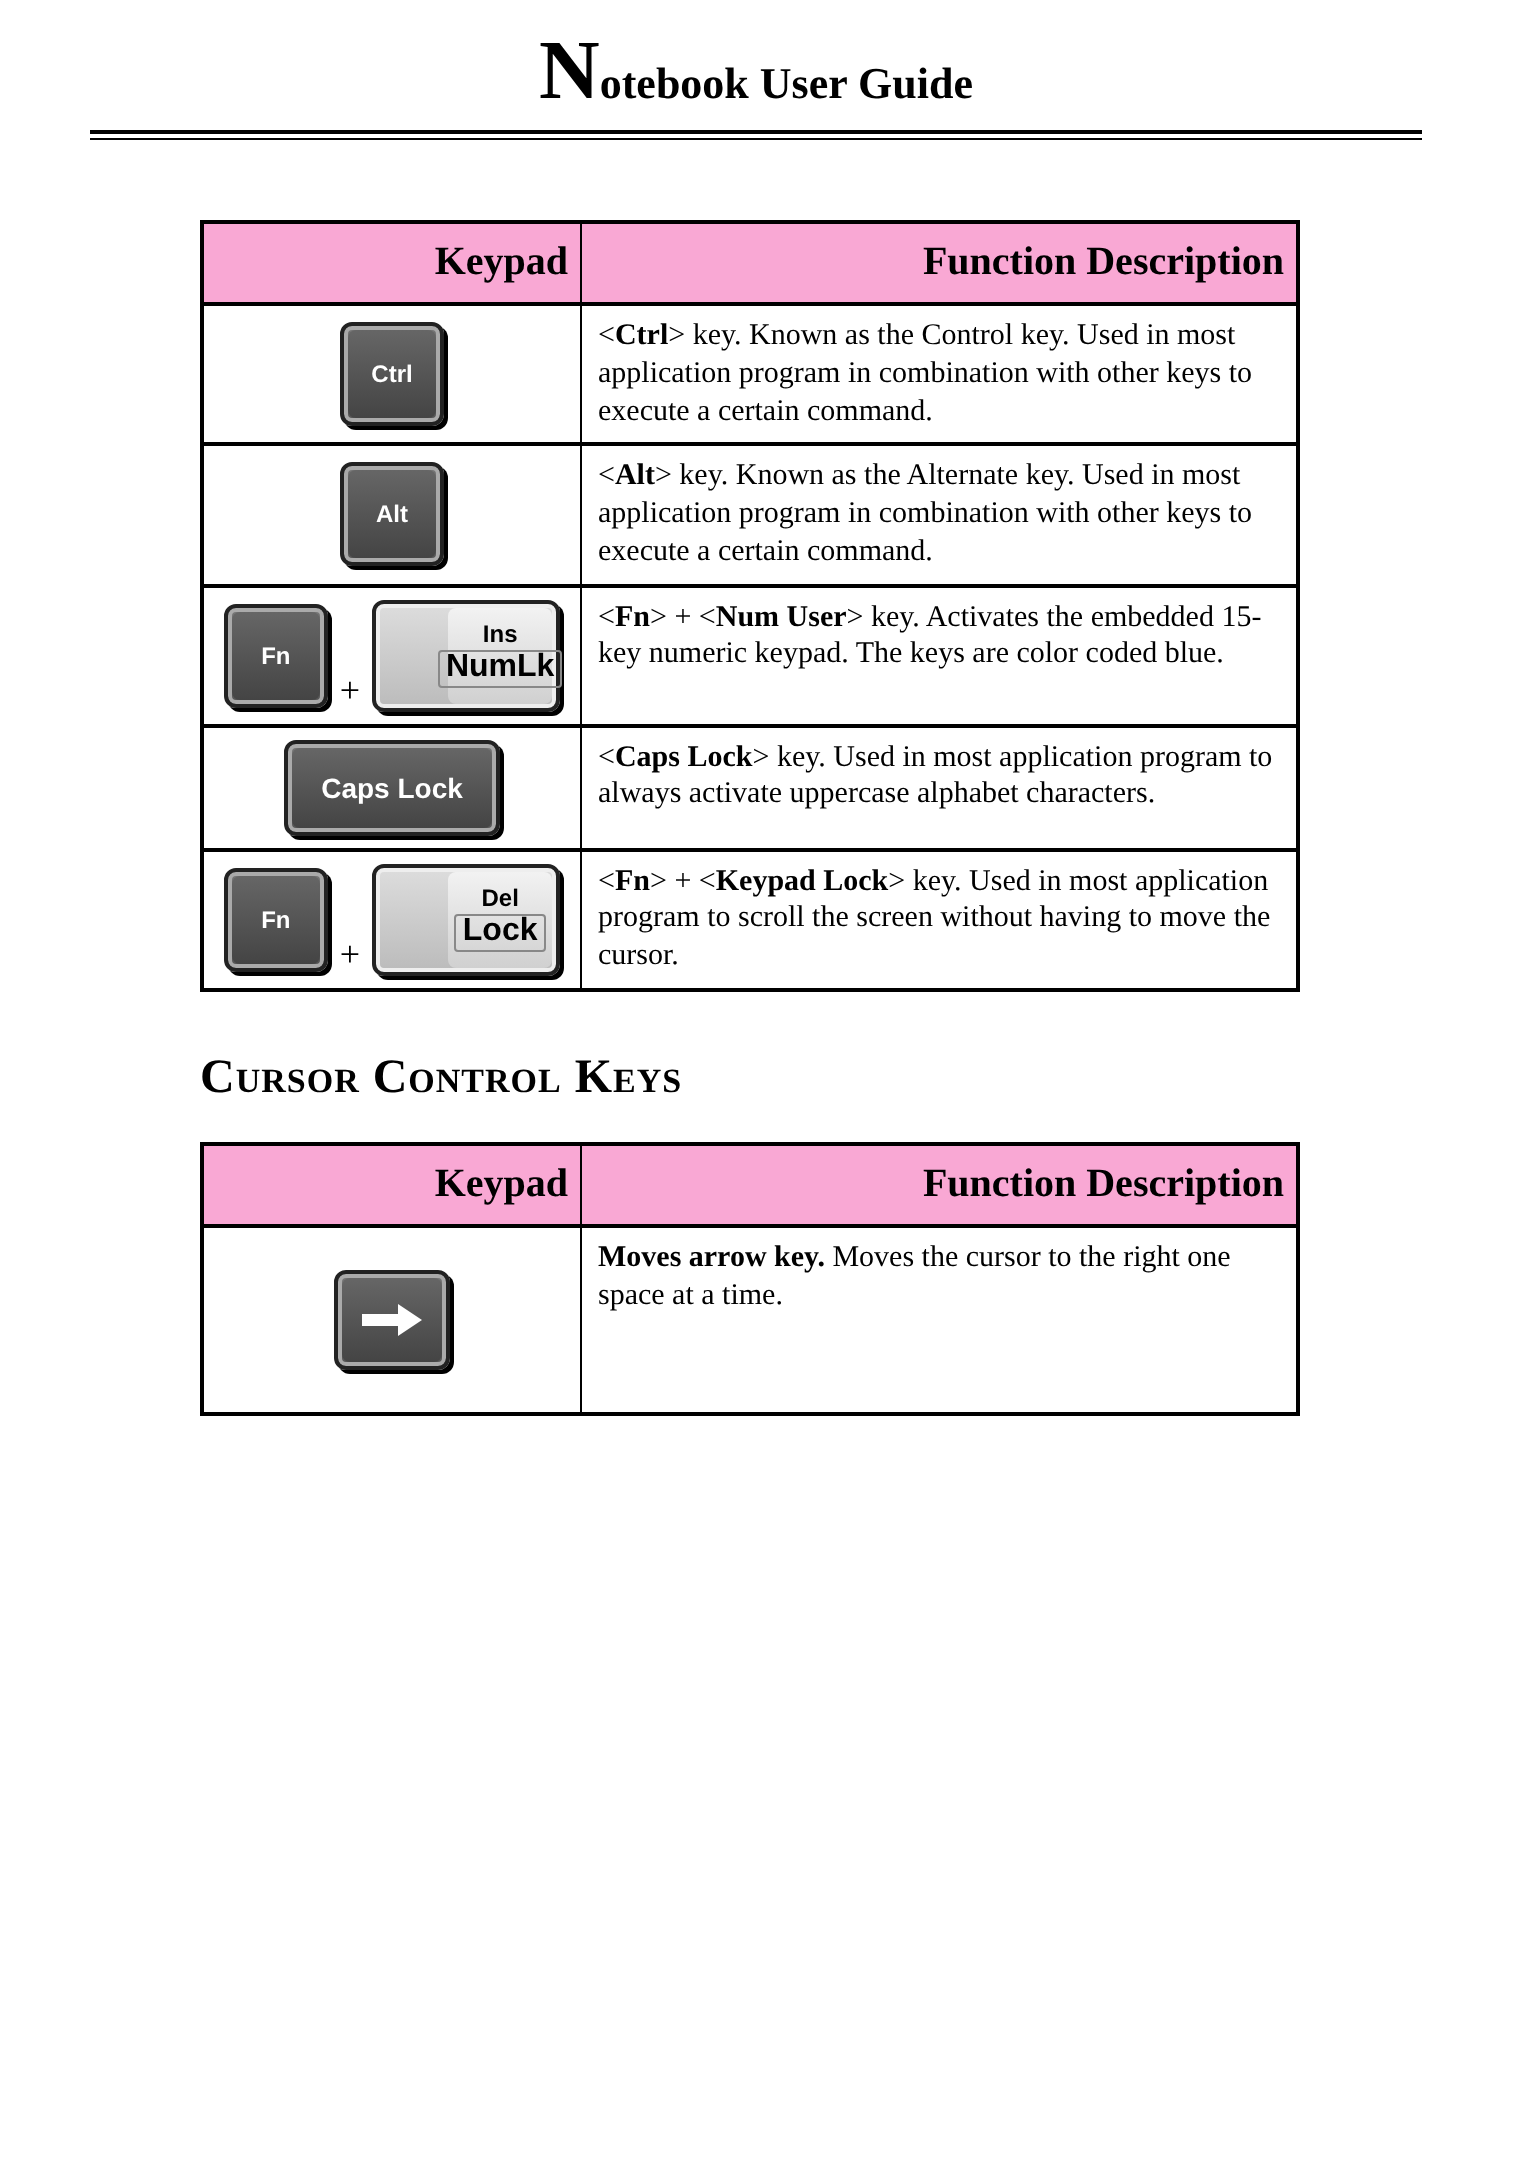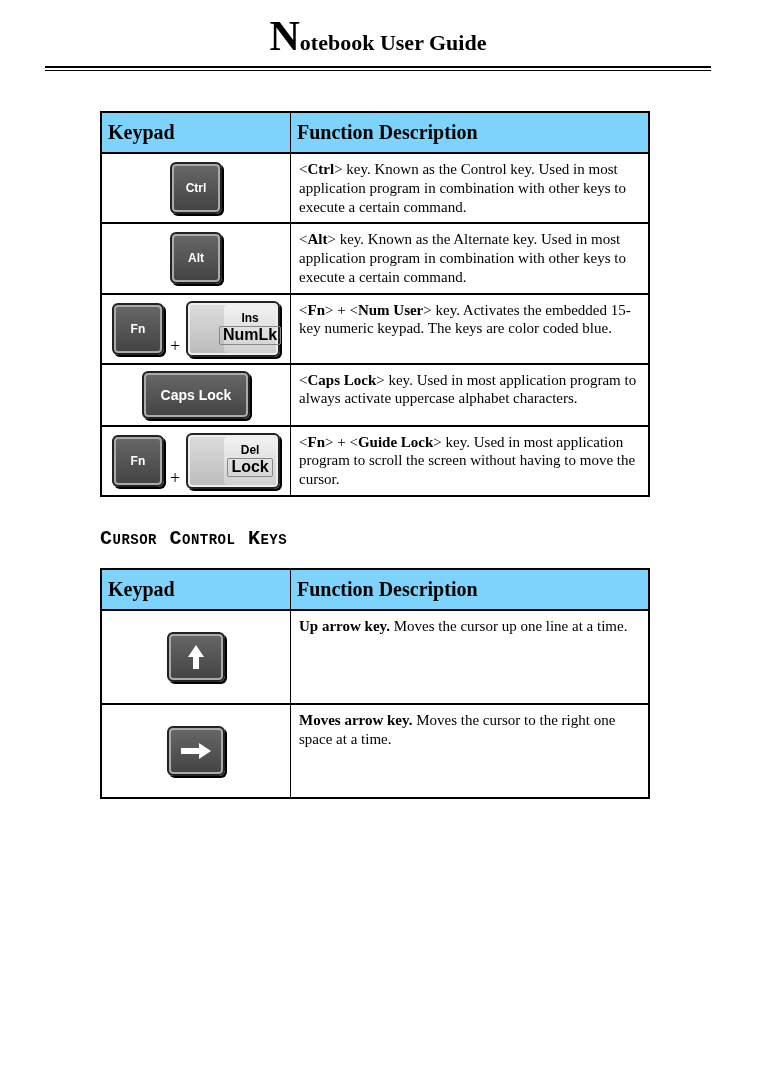--- a/index.html
+++ b/index.html
@@ -38,49 +38,49 @@
   .content {
     margin-left: 55px;
   }
   table.key-table {
     border-collapse: collapse;
     width: 550px;
     border: 2px solid #000;
   }
   table.key-table th {
     border: 1px solid #000;
-    background: #7dd3fc;
+    background: #f9a8d4;
     font-family: Garamond, Georgia, "Times New Roman", serif;
     font-weight: bold;
     font-size: 20px;
     padding: 8px 6px;
-    text-align: left;
+    text-align: right;
   }
   table.key-table td {
     border: 1px solid #000;
     border-top: 2px solid #000;
   }
   table.key-table td.kcell {
     width: 180px;
     text-align: center;
     vertical-align: middle;
     padding: 6px 4px;
   }
   table.key-table td.kcell.tall { height: 80px; }
   table.key-table td.dcell {
     font-family: Garamond, Georgia, "Times New Roman", serif;
     font-size: 15px;
     line-height: 1.25;
     padding: 6px 8px;
     vertical-align: top;
   }
   .section-head {
-    font-family: Liberation Mono, monospace;
-    font-weight: bold;
-    font-size: 20px;
+    font-family: Liberation Serif, serif;
+    font-weight: bold;
+    font-size: 24px;
     font-variant: small-caps;
     letter-spacing: 0.5px;
     margin: 30px 0 18px 0;
   }
   
   .keycap {
     display: inline-block;
     background: linear-gradient(#777,#555);
     border: 2px solid #222;
     border-radius: 6px;
@@ -176,45 +176,33 @@
       <tr>
         <td class="kcell">
           <span class="keycap sm"><span class="inner">Fn</span></span>
           <span class="plus">+</span>
           <span class="keycap light sm2"><span class="inner">
                   <span>Del</span>
                   <span class="sub">Lock</span>
                 </span></span>
         </td>
         <td class="dcell">
-          <span>&lt;</span><b>Fn</b><span>&gt; + &lt;</span><b>Guide Lock</b><span>&gt; key. Used in most application program to scroll the screen without having to move the cursor.</span>
+          <span>&lt;</span><b>Fn</b><span>&gt; + &lt;</span><b>Keypad Lock</b><span>&gt; key. Used in most application program to scroll the screen without having to move the cursor.</span>
         </td>
       </tr>
     </tbody>
       </table>
 
     <div class="section-head">Cursor Control Keys</div>
 
     <table class="key-table">
       <tbody>
           <tr>
         <th>Keypad</th>
         <th>Function Description</th>
-      </tr>
-      <tr>
-        <td class="kcell tall">
-          <span class="keycap arrow"><span class="inner">
-            <svg width="20" height="28" viewBox="0 0 20 28">
-                    <path d="M10 2 L18 14 L13 14 L13 26 L7 26 L7 14 L2 14 Z" fill="#fff"></path>
-                  </svg>
-          </span></span>
-        </td>
-        <td class="dcell">
-          <b>Up arrow key.</b><span> Moves the cursor up one line at a time.</span>
-        </td>
       </tr>
       <tr>
         <td class="kcell tall">
           <span class="keycap arrow"><span class="inner">
             <svg width="34" height="20" viewBox="0 0 34 20">
                     <path d="M32 10 L20 18 L20 13 L2 13 L2 7 L20 7 L20 2 Z" fill="#fff"></path>
                   </svg>
           </span></span>
         </td>
         <td class="dcell">

